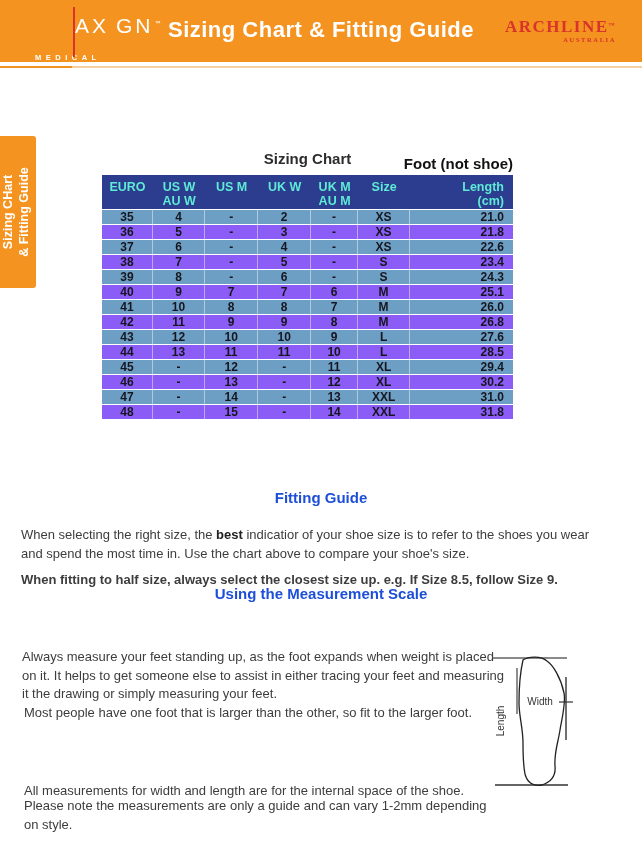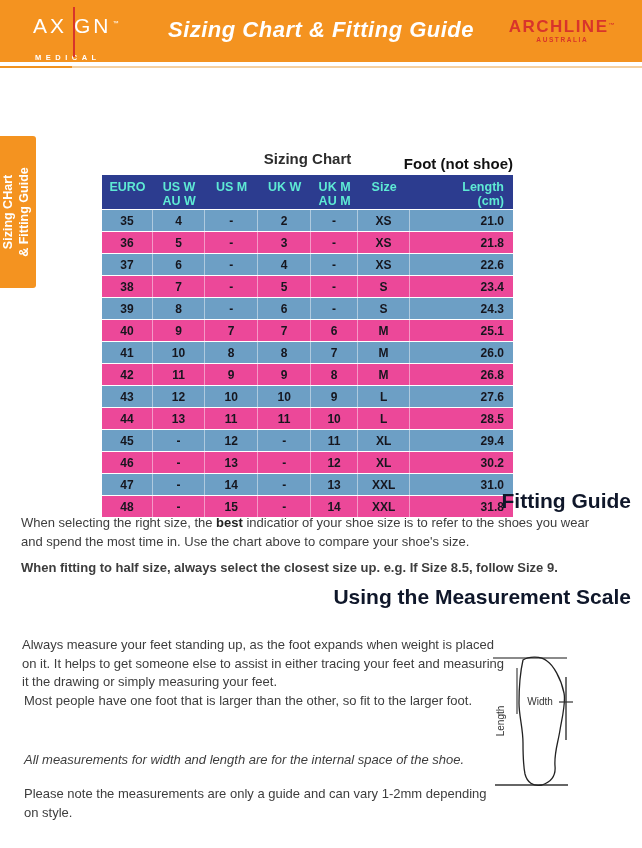--- a/index.html
+++ b/index.html
@@ -6,29 +6,29 @@
   html,body { background:#ffffff; }
   #page {
     position:relative; width:642px; height:848px; background:#ffffff;
     font-family:"Liberation Sans", sans-serif; overflow:hidden;
   }
 
   
   .header { position:absolute; left:0; top:0; width:642px; height:62px; background:#F49320; }
   .header-title {
     position:absolute; left:0; top:17px; width:642px; text-align:center;
-    color:#ffffff; font-weight:bold; font-size:22px; letter-spacing:0.5px;font-style:italic;
+    color:#ffffff; font-weight:bold; font-size:22px; letter-spacing:0.5px;
   }
   .axign { position:absolute; left:33px; top:15px; color:#ffffff; }
-  .axign-main { display:flex; align-items:flex-start; font-size:21px; font-weight:400; letter-spacing:3px; line-height:21px; }
+  .axign-main { display:flex; align-items:flex-start; font-size:21px; font-weight:400; letter-spacing:3px; line-height:21px;margin-left:42px; }
   .axign-gap { display:inline-block; width:7px; }
   .axign-line { position:absolute; left:40px; top:-8px; width:2px; height:50px; background:#D8342B; }
   .axign-tm { font-size:6px; margin-top:-2px; margin-left:1px; }
   .axign-sub { font-size:7.5px; font-weight:bold; letter-spacing:4.5px; margin-top:17px; padding-left:2px; }
-  .archline { position:absolute; right:26px; top:18px; text-align:center; color:#D8342B; }
+  .archline { position:absolute; right:26px; top:18px; text-align:right; color:#D8342B;font-family:Liberation Serif, serif; }
   .archline-main { display:flex; align-items:flex-start; font-size:17px; font-weight:700; letter-spacing:1.5px; line-height:17px; }
   .archline-tm { font-size:6px; margin-top:-1px; }
   .archline-sub { font-size:6.5px; font-weight:bold; letter-spacing:1.6px; margin-top:1px; }
   .header-rule  { position:absolute; left:0;  top:66px; width:72px;  height:2px; background:#F19320; }
   .header-rule2 { position:absolute; left:72px; top:66px; width:570px; height:2px; background:#F5D0A0; }
 
   
   .side-tab { position:absolute; left:0; top:136px; width:36px; height:152px; background:#F49320; border-radius:0 3px 3px 0; }
   .side-tab-inner {
     position:absolute; left:-58px; top:58px; width:152px; height:36px;
@@ -37,44 +37,44 @@
   }
 
   
   .chart-title { position:absolute; left:102px; top:150px; width:411px; text-align:center; font-size:15px; font-weight:bold; color:#2d2d2d; }
   .foot-note   { position:absolute; left:390px; top:155px; width:123px; text-align:right; font-size:15px; font-weight:bold; color:#111111; }
 
   
   .sizing-table { position:absolute; left:102px; top:175px; width:411px; }
   .t-head { display:flex; height:34px; background:#2C3C8F; color:#5eead4; font-weight:bold; font-size:12.5px; }
   .t-hcell { padding-top:5px; text-align:center; line-height:14px; }
-  .t-row { display:flex; height:22px; border-top:1px solid #ffffff; background:#6D9FC5; }
-  .t-row.alt { background:#ec4899; }
+  .t-row { display:flex; height:15px; border-top:1px solid #ffffff; background:#6D9FC5; }
+  .t-row.alt { background:#8b5cf6; }
   .t-cell {
     display:flex; align-items:center; justify-content:center;
     font-size:12px; font-weight:bold; color:#16161e;
     border-right:1px solid rgba(255,255,255,0.45);
   }
   .c0,.h0 { width:12.4%; } .c1,.h1 { width:12.7%; } .c2,.h2 { width:12.9%; }
   .c3,.h3 { width:12.9%; } .c4,.h4 { width:11.4%; } .c5,.h5 { width:12.7%; }
   .c6,.h6 { width:25%; }
   .c6 { justify-content:flex-end; padding-right:9px; border-right:none; }
   .h6 { text-align:right; padding-right:9px; }
 
   
-  .sec-title { position:absolute; left:11px; width:620px; text-align:right; font-size:21px; font-weight:bold; color:#0f172a; }
-  .para { position:absolute; font-size:13px; line-height:18.5px; color:#3d3d3d; }
+  .sec-title { position:absolute; left:11px; width:620px; text-align:center; font-size:15px; font-weight:bold; color:#1d4ed8; }
+  .para { position:absolute; font-size:13px; line-height:18.5px; color:#3d3d3d;margin-top:12px; }
   #fg-title { top:489px; }
   #fg-p1 { top:514px; left:21px; width:585px; }
   #fg-p2 { top:559px; left:21px; width:585px;font-weight:bold; }
   #ms-title { top:585px; }
   #ms-p1 { top:612px; left:22px; width:560px; }
   #ms-p2 { top:636px; left:22px; width:484px; }
   #ms-p3 { top:692px; left:24px; width:560px; }
-  #ms-p4 { top:751px; left:24px; width:560px;font-style:italic; }
+  #ms-p4 { top:770px; left:24px; width:560px; }
   #ms-p5 { top:785px; left:24px; width:470px; }
   .bold { font-weight:bold; color:#222222; }
 
   
   .foot-diagram { position:absolute; left:483px; top:648px; width:96px; height:148px; }
 </style>
 </head>
 <body>
 
 <div id="page">

